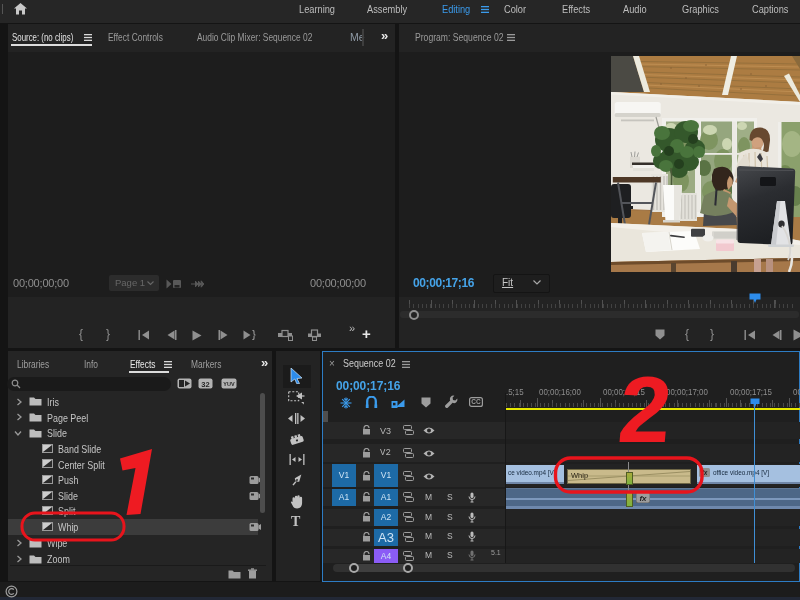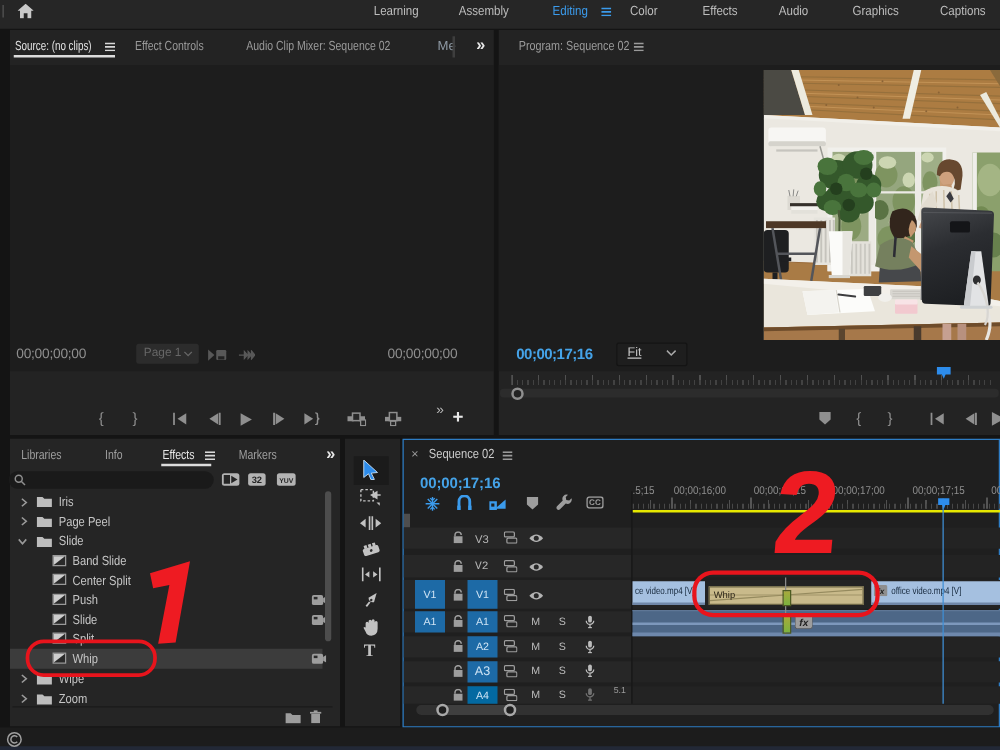--- a/index.html
+++ b/index.html
@@ -505,22 +505,22 @@
 <div class="abs" style="left:506px;top:549px;width:294px;height:14px;background:#232323;"></div>
 
 <div class="abs" style="left:332px;top:464px;width:24px;height:23px;background:#1d6aa6;color:#cfe4f5;font-size:8.5px;text-align:center;line-height:23px;">V1</div>
 <div class="abs" style="left:332px;top:489px;width:24px;height:17px;background:#1d6aa6;color:#cfe4f5;font-size:8.5px;text-align:center;line-height:17px;">A1</div>
 
 <div class="txt" style="left:380px;top:426px;font-size:9px;color:#b5b5b5;">V3</div>
 <div class="txt" style="left:380px;top:448px;font-size:9px;color:#b5b5b5;font-family:Liberation Mono, monospace;">V2</div>
 <div class="abs" style="left:374px;top:464px;width:24px;height:23px;background:#1d6aa6;color:#cfe4f5;font-size:8.5px;text-align:center;line-height:23px;">V1</div>
 <div class="abs" style="left:374px;top:489px;width:24px;height:17px;background:#1d6aa6;color:#cfe4f5;font-size:8.5px;text-align:center;line-height:17px;">A1</div>
 <div class="abs" style="left:374px;top:509px;width:24px;height:17px;background:#1d6aa6;color:#cfe4f5;font-size:8.5px;text-align:center;line-height:17px;">A2</div>
-<div class="abs" style="left:374px;top:529px;width:24px;height:17px;background:#1d6aa6;color:#cfe4f5;font-size:10px;text-align:center;line-height:17px;">A3</div>
-<div class="abs" style="left:374px;top:549px;width:24px;height:14px;background:#0369a1;color:#cfe4f5;font-size:8.5px;text-align:center;line-height:14px;">A4</div>
+<div class="abs" style="left:374px;top:529px;width:24px;height:17px;background:#1d6aa6;color:#cfe4f5;font-size:13px;text-align:center;line-height:17px;">A3</div>
+<div class="abs" style="left:374px;top:549px;width:24px;height:14px;background:#8b5cf6;color:#cfe4f5;font-size:8.5px;text-align:center;line-height:14px;">A4</div>
 <style>
 .lock{position:absolute;width:9px;height:10px;}
 .tgt{position:absolute;width:11px;height:10px;}
 .eye{position:absolute;width:12px;height:9px;}
 .ms{position:absolute;font-size:8.5px;color:#bcbcbc;}
 .mic{position:absolute;width:8px;height:11px;}
 </style>
 
 <svg class="lock" style="left:362px;top:425px;" viewBox="0 0 9 10">
       <path d="M2 4 V3 a2.5 2.5 0 0 1 5 0" fill="none" stroke="#9d9d9d" stroke-width="1.2"></path>

